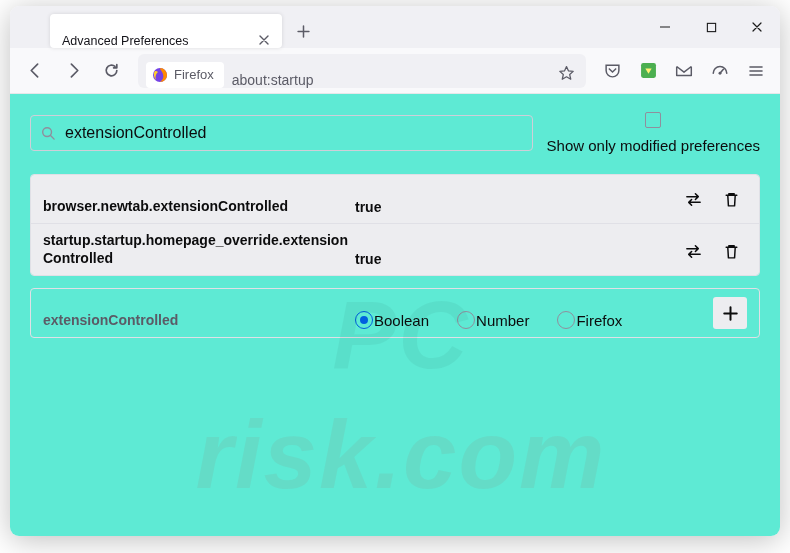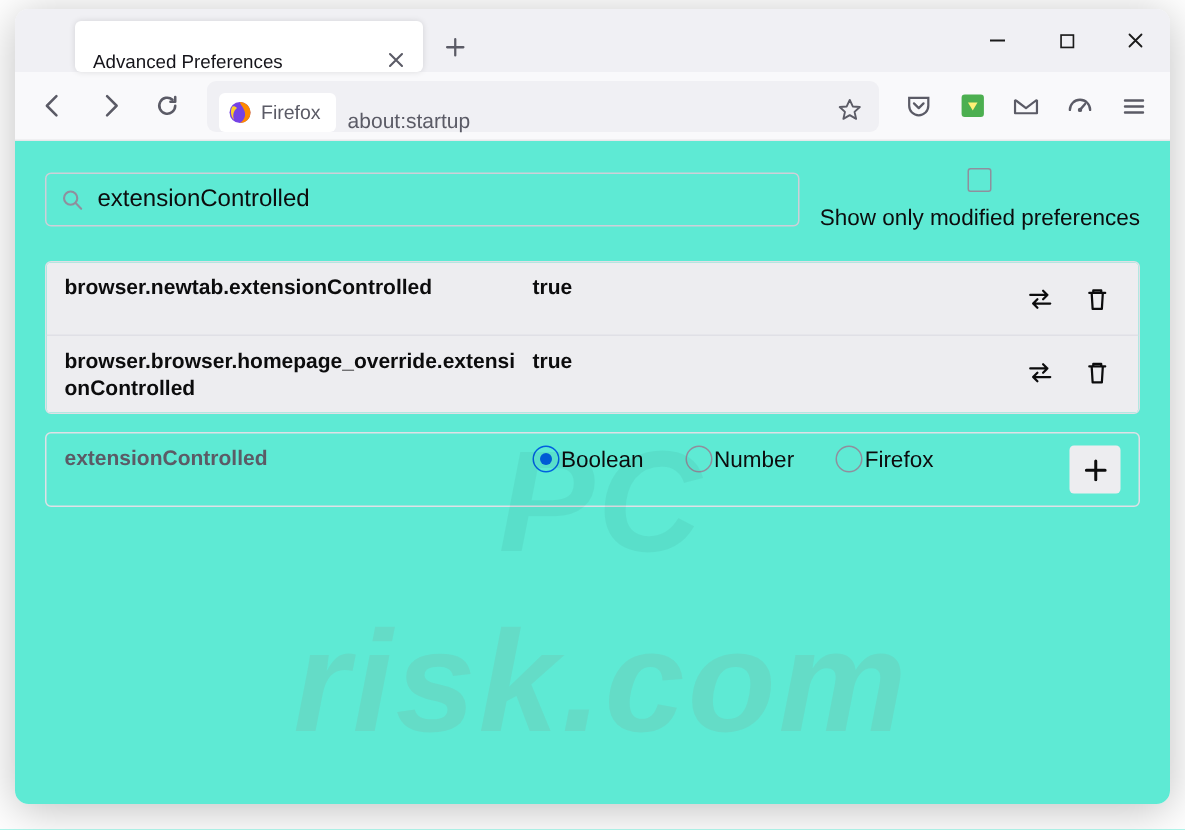--- a/index.html
+++ b/index.html
@@ -96,21 +96,21 @@
   }
   .search-input {
     border:none; outline:none; font-size: 16px; flex:1; color:#0c0c0d; background:transparent;
     font-family: inherit;
   }
   .checkbox-wrap { display:flex; align-items:center; gap: 9px; flex-direction: column; }
   .cb-box { width:16px; height:16px; border:1px solid #8f8f9d; border-radius:2px; display:inline-block; }
   .cb-label { font-size: 15px; color:#0c0c0d; }
   .pref-list { border:1px solid #e0e0e6; border-radius:4px; overflow:hidden; }
   .pref-row {
-    display:flex; align-items:flex-start;
+    display:flex; align-items:flex-end;
     padding: 8px 12px;
     border-bottom: 1px solid #e0e0e6;
     min-height: 46px;
     gap: 6px;
   }
   .pref-row:last-child { border-bottom:none; }
   .pref-row.modified { background: #ededf0; }
   .pref-name { font-size: 14px; font-weight: 700; width: 306px; word-break: break-word; line-height:1.25; }
   .pref-value { font-size: 14px; flex:1; font-weight:700; }
   .row-plain .pref-name { font-weight: 700; color:#5b5b66; }
@@ -266,21 +266,21 @@
               <path d="M17 13 H5 M5 13 L8 10 M5 13 L8 16" stroke="#0c0c0d" stroke-width="1.6" fill="none" stroke-linecap="round" stroke-linejoin="round"></path>
             </svg>
         </div>
         <div class="icon-btn" title="delete">
           <svg width="17" height="17" viewBox="0 0 16 16">
               <path d="M3 4 H13 M5.5 4 V2.5 H10.5 V4 M4.5 4 L5.1 14 H10.9 L11.5 4" stroke="#0c0c0d" stroke-width="1.4" fill="none" stroke-linejoin="round" stroke-linecap="round"></path>
             </svg>
         </div>
       </div>
       <div class="pref-row modified">
-        <div class="pref-name">browser.browser.homepage_override.extensionControlled</div>
+        <div class="pref-name">startup.startup.homepage_override.extensionControlled</div>
         <div class="pref-value">true</div>
         <div class="icon-btn">
           <svg width="19" height="19" viewBox="0 0 20 20">
               <path d="M3 7 H15 M15 7 L12 4 M15 7 L12 10" stroke="#0c0c0d" stroke-width="1.6" fill="none" stroke-linecap="round" stroke-linejoin="round"></path>
               <path d="M17 13 H5 M5 13 L8 10 M5 13 L8 16" stroke="#0c0c0d" stroke-width="1.6" fill="none" stroke-linecap="round" stroke-linejoin="round"></path>
             </svg>
         </div>
         <div class="icon-btn">
           <svg width="17" height="17" viewBox="0 0 16 16">
               <path d="M3 4 H13 M5.5 4 V2.5 H10.5 V4 M4.5 4 L5.1 14 H10.9 L11.5 4" stroke="#0c0c0d" stroke-width="1.4" fill="none" stroke-linejoin="round" stroke-linecap="round"></path>

